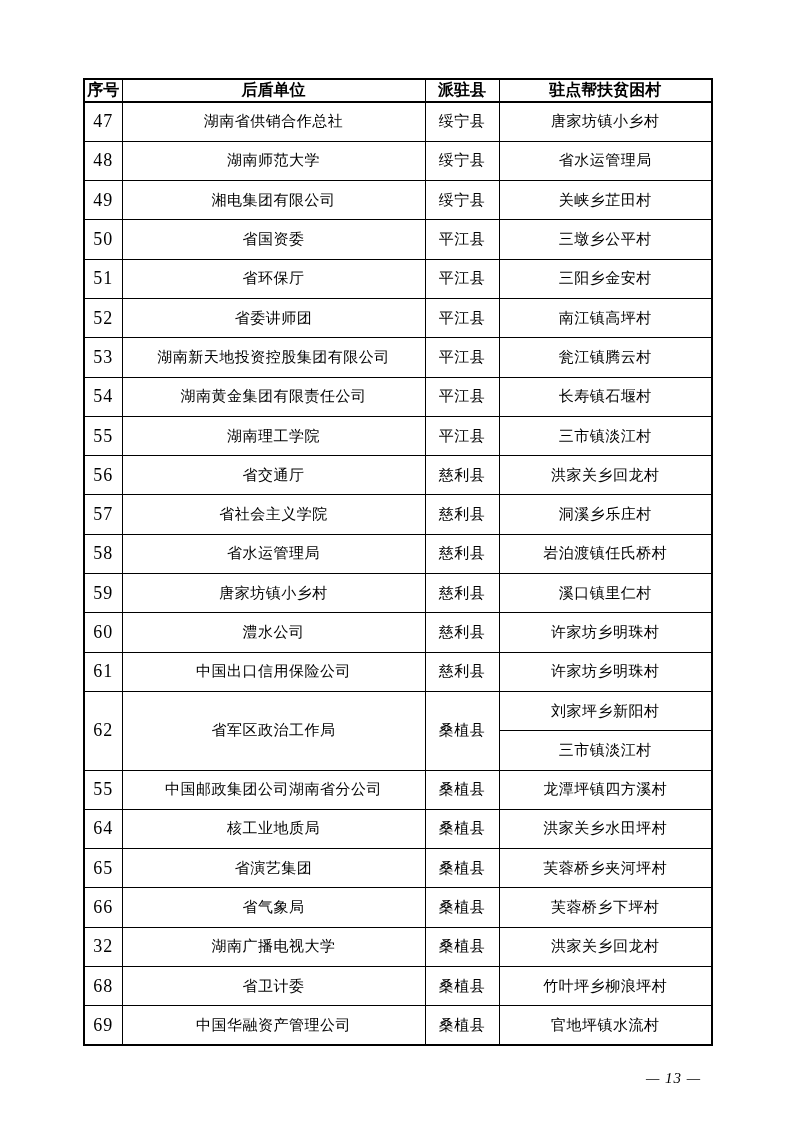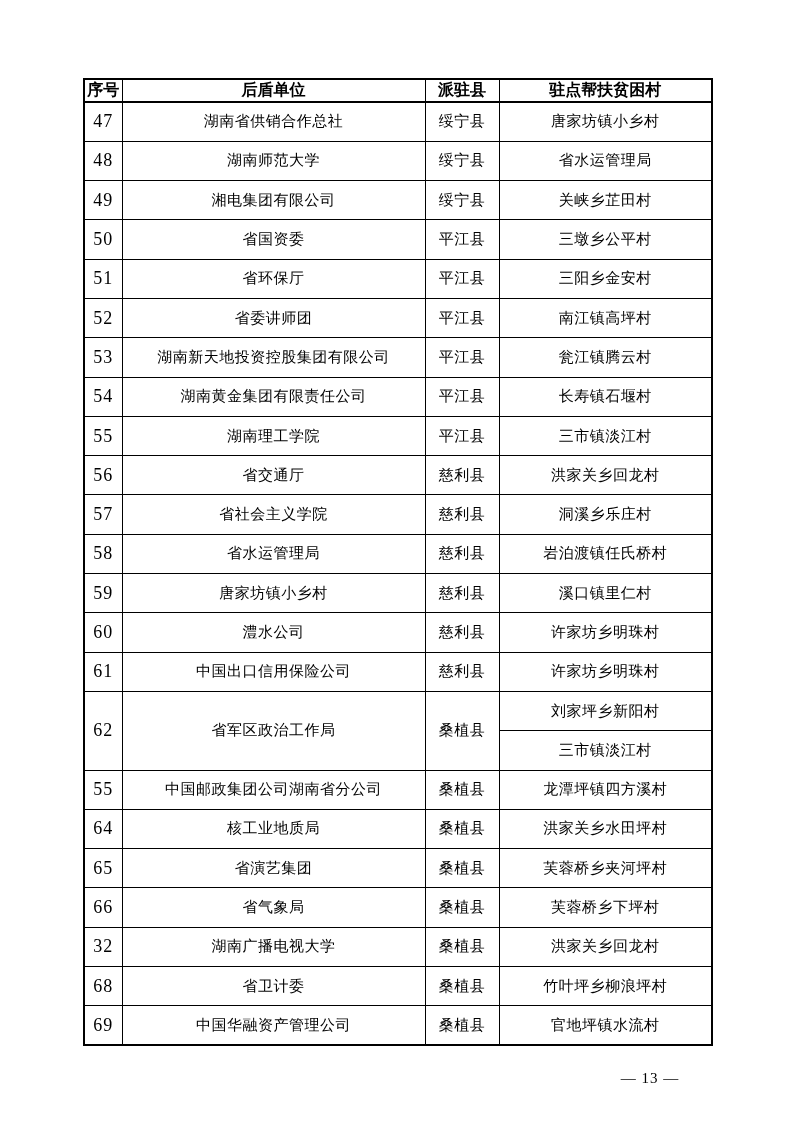--- a/index.html
+++ b/index.html
@@ -53,26 +53,26 @@
     font-size: 18px;
     letter-spacing: 1px;
   }
   td.c-unit, td.c-county, td.c-village {
     font-size: 15px;
     letter-spacing: 0.5px;
   }
   .page-number {
     position: absolute;
     top: 1070px;
-    left: 616px;
+    left: 646px;
     width: 68px;
-    text-align: center;
     font-size: 15px;
     letter-spacing: 1px;
     color: #000000;
+    font-style: italic;
   }
 </style>
 </head>
 <body>
 
 <div class="doc-page">
 
   <table class="assist-table">
     <colgroup>
       <col style="width:38px">

